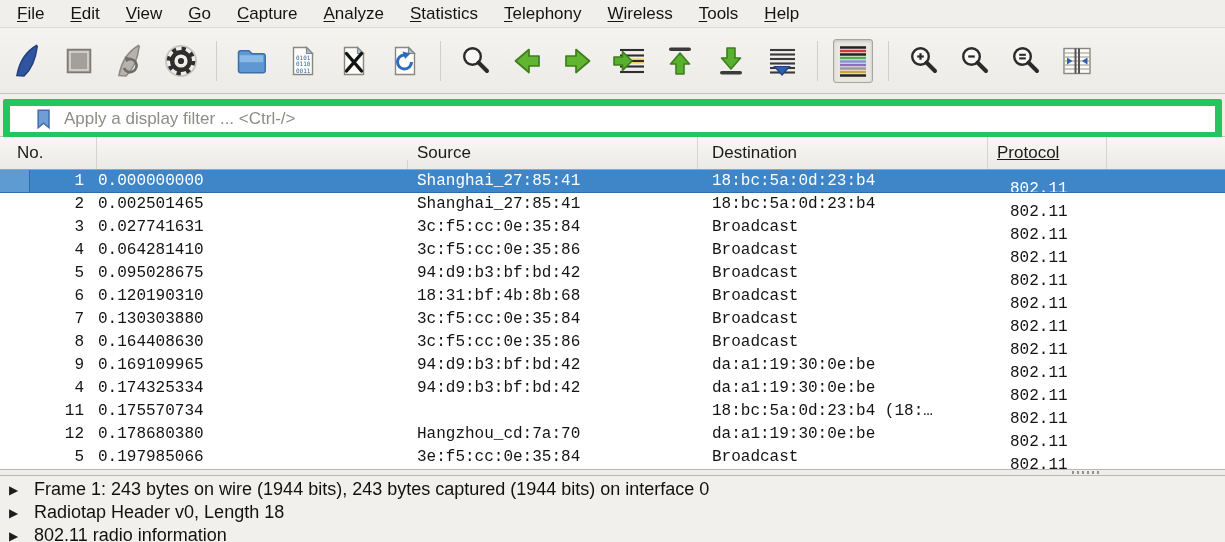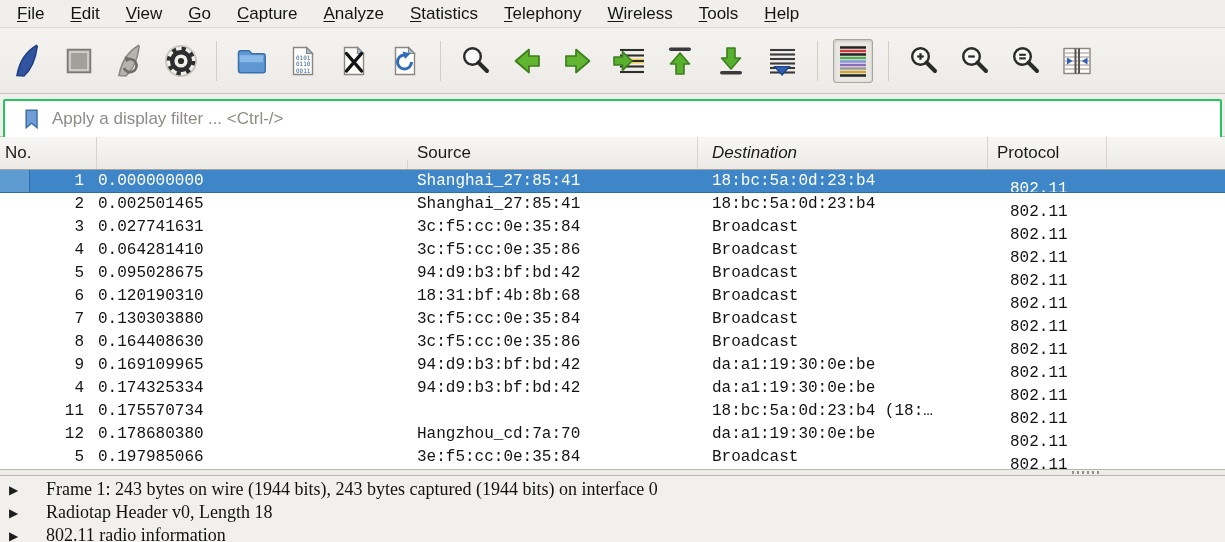--- a/index.html
+++ b/index.html
@@ -41,46 +41,46 @@
   .tbtn svg { display:block; }
   .tsep { width:1px; height:40px; background:#d2cfca; margin:0 4px; flex:0 0 auto; }
 
   
   .filterbar {
     height:43px; padding:5px 3px 6px 3px;
     background:var(--window-bg,#f1efec);
     border-bottom:1px solid #c6c3be;
   }
   .filter-wrap {
-    height:40px; background:#ffffff; border:2px solid #22c55e; border-radius:2px;
-    display:flex; align-items:center; padding-left:17px;
+    height:40px; background:#ffffff; border:7px solid #22c55e; border-radius:2px;
+    display:flex; align-items:center; padding-left:24px;
   }
   .bookmark { width:22px; height:26px; display:flex; align-items:center; margin-right:8px; }
   .filter-input {
     flex:1; border:none; outline:none; font-family:"Liberation Sans",sans-serif;
     font-size:17px; color:#1b1b1b; background:transparent; height:27px;
   }
   .filter-input::placeholder { color:#8f8c87; opacity:1; }
 
   
   .packet-list { background:#ffffff; }
   .grid { display:grid; grid-template-columns:97px 311px 290px 290px 119px 1fr; }
   .plist-header {
     height:33px; background:linear-gradient(#f8f7f5,#eceae6);
     border-bottom:1px solid #a5a29d;
   }
   .hcell {
     font-size:17px; line-height:32px; color:#1b1b1b; white-space:nowrap;
     border-right:1px solid #d7d4cf; overflow:hidden;
   }
-  .hcell.c0 { padding-left:5px; }
+  .hcell.c0 { padding-left:17px; }
   .hcell.c1 { padding-left:17px;margin-top:23px; }
   .hcell.c2 { padding-left:9px; }
-  .hcell.c3 { padding-left:14px;font-style:italic; }
-  .hcell.c4 { padding-left:9px; }
+  .hcell.c3 { padding-left:14px; }
+  .hcell.c4 { padding-left:9px;text-decoration:underline; }
   .hcell.c5 { padding-left:10px; border-right:none; }
 
   .plist-body { height:299px; overflow:hidden; background:#fff; }
   .prow { height:23px; }
   .cell {
     font-family:"Liberation Mono","DejaVu Sans Mono",monospace;
     font-size:16px; line-height:23px; color:#141414;
     white-space:nowrap; overflow:hidden;
   }
   .cell.c0 { text-align:right; padding-right:13px; }
@@ -104,22 +104,22 @@
   .grip {
     position:absolute; left:1072px; top:1px; width:28px; height:3px;
     background:repeating-linear-gradient(90deg,#94918c 0 2px,transparent 2px 5px);
   }
 
   
   .details { flex:1; background:#f2f0ec; padding-top:2px; overflow:hidden; }
   .dline { display:flex; height:23px; align-items:center; }
   .tri { width:34px; padding-left:9px; font-size:12px; color:#1d1d1d; flex:0 0 auto; }
   .dtext {
-    font-family:Liberation Serif, serif;
-    font-size:18px; color:#121212; white-space:nowrap;margin-left:12px;
+    font-family:Liberation Sans, sans-serif;
+    font-size:18px; color:#121212; white-space:nowrap;
   }
 </style>
 </head>
 <body>
 
 <div class="window">
 
   <div class="menubar" id="menubar">
       <span class="menu-item"><span class="mn">F</span>ile</span>
       <span class="menu-item"><span class="mn">E</span>dit</span>

